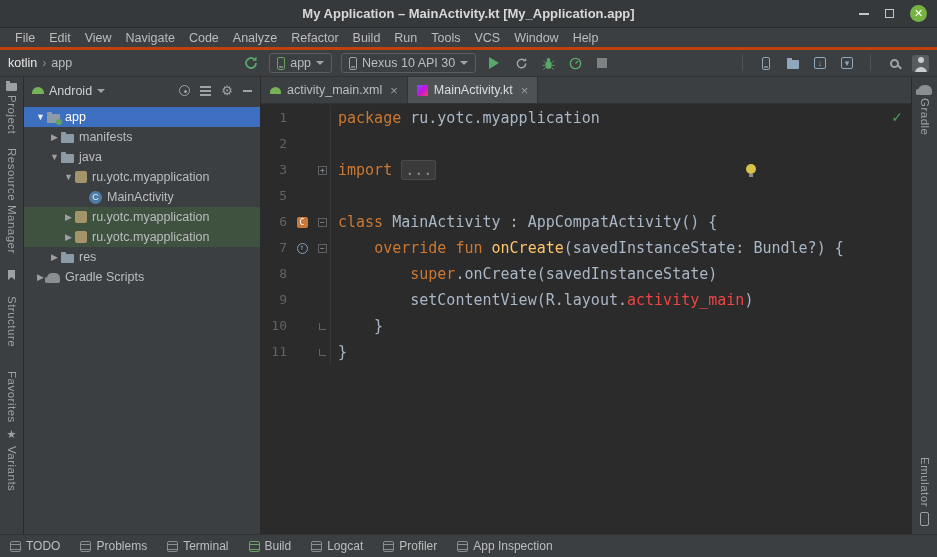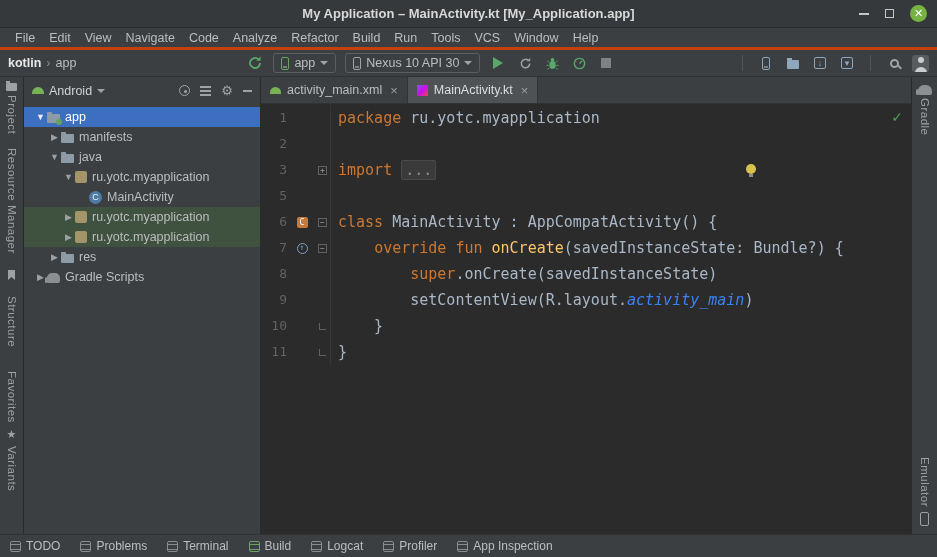--- a/index.html
+++ b/index.html
@@ -15,21 +15,21 @@
   .max-glyph { width: 9px; height: 9px; border: 1.5px solid #c4c6c8; display: inline-block; }
   .close-circle { width: 17px; height: 17px; border-radius: 50%; background: #76b343; color: #fff; font-size: 11px; line-height: 16px; text-align: center; }
 
   
   .menubar { height: 22px; flex: none; background: #3c3f41; display: flex; align-items: center; padding-left: 8px; border-bottom: 3px solid #c2410c; }
   .menu-item { padding: 0 7px; color: #bbbdbf; cursor: default; }
 
   
   .toolbar { height: 27px; flex: none; background: #3c3f41; display: flex; align-items: center; padding: 0 8px; border-bottom: 1px solid #323232; }
   .breadcrumb { display: flex; align-items: center; gap: 5px; }
-  .crumb-root { color: #e8e8e8; font-weight: bold; }
+  .crumb-root { color: #e8e8e8; font-weight: normal; }
   .crumb-sep { color: #8a8d90; }
   .crumb-leaf { color: #bbbdbf; }
   .tb-group { display: flex; align-items: center; gap: 9px; }
   .tb-sep { width: 1px; height: 16px; background: #515557; margin: 0 5px; }
   .combo { display: flex; align-items: center; gap: 5px; height: 20px; border: 1px solid #5a5e60; border-radius: 3px; padding: 0 7px; background: #3c3f41; }
   .chev { width: 0; height: 0; border-left: 4px solid transparent; border-right: 4px solid transparent; border-top: 4px solid #9fa3a6; }
   .phone-glyph { width: 8px; height: 13px; border: 1px solid #9fa3a6; border-radius: 2px; position: relative; }
   .phone-glyph.green { border-color: #67a35c; }
   .phone-glyph::after { content:''; position:absolute; left:1px; right:1px; bottom:1px; height:2px; background: currentColor; opacity:.5; }
   .play-glyph { width: 0; height: 0; border-left: 10px solid #59a869; border-top: 6px solid transparent; border-bottom: 6px solid transparent; }
@@ -105,21 +105,21 @@
   .fold-box { width: 9px; height: 9px; border: 1px solid #5f6265; color: #9a9da0; font-size: 8px; line-height: 7px; text-align: center; background: #2b2b2b; }
   .fold-box.end { border: none; border-left: 1px solid #5f6265; border-bottom: 1px solid #5f6265; width: 7px; height: 7px; }
   .gicon-class { width: 11px; height: 11px; background: #c7793a; border-radius: 2px; color: #fff; font-size: 8px; line-height: 11px; text-align: center; }
   .gicon-class::after { content: 'C'; }
   .gicon-override { width: 11px; height: 11px; border: 1.5px solid #7d9fc0; border-radius: 50%; color: #7d9fc0; font-size: 8px; line-height: 8px; text-align: center; }
   .gicon-override::after { content: '↑'; }
   .content { white-space: pre; padding-left: 7px; color: #a9b7c6; }
   .seg-kw { color: #cc7832; }
   .seg-pl { color: #a9b7c6; }
   .seg-fn { color: #ffc66d; }
-  .seg-field { color: #3b82f6; font-style: italic; }
+  .seg-field { color: #ef4444; }
   .seg-folded { color: #8c8c8c; background: #3a3a3a; border: 1px solid #4a4a4a; border-radius: 2px; padding: 0 3px; }
   .bulb { position: absolute; left: 485px; top: 7px; width: 10px; height: 10px; border-radius: 50%; background: #d8c24a; }
   .bulb::after { content:''; position:absolute; left:3px; bottom:-3px; width:4px; height:3px; background:#8a8d90; }
   .inspect-ok { position: absolute; top: 5px; right: 8px; color: #4f9e59; font-size: 14px; font-family: "DejaVu Sans", sans-serif; }
 
   
   .bottombar { height: 23px; flex: none; background: #3c3f41; border-top: 1px solid #323232; display: flex; align-items: center; padding: 0 10px; font-size: 12px; }
   .b-left, .b-right { display: flex; align-items: center; gap: 20px; }
   .b-right { margin-left: auto; }
   .bitem { display: flex; align-items: center; gap: 5px; color: #bbbdbf; }

